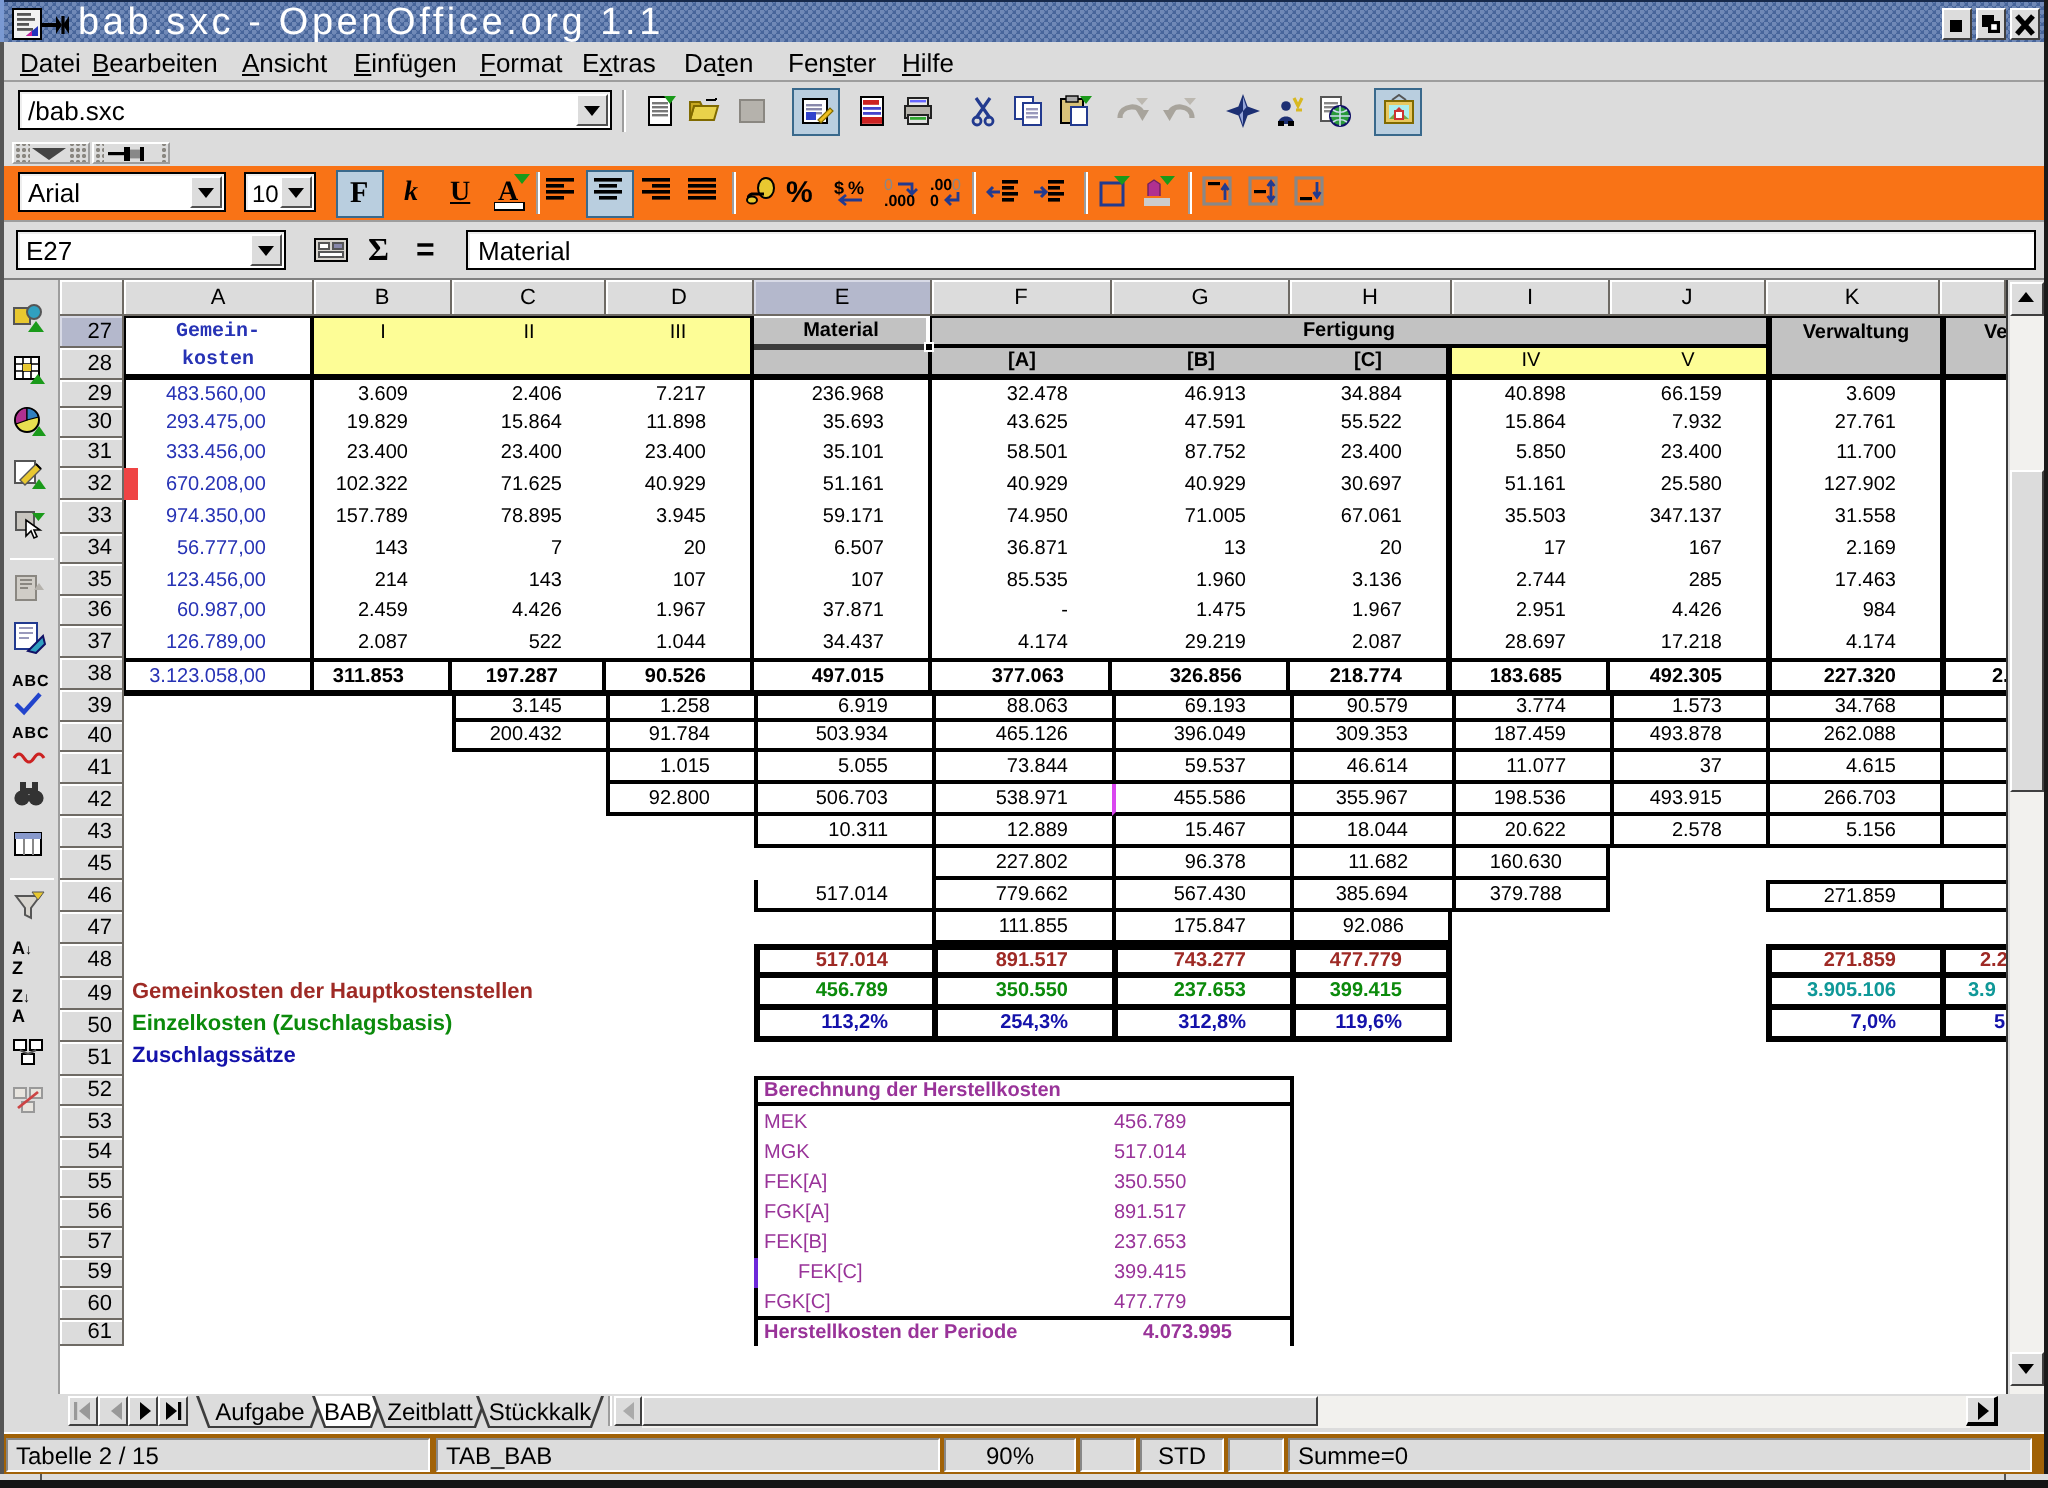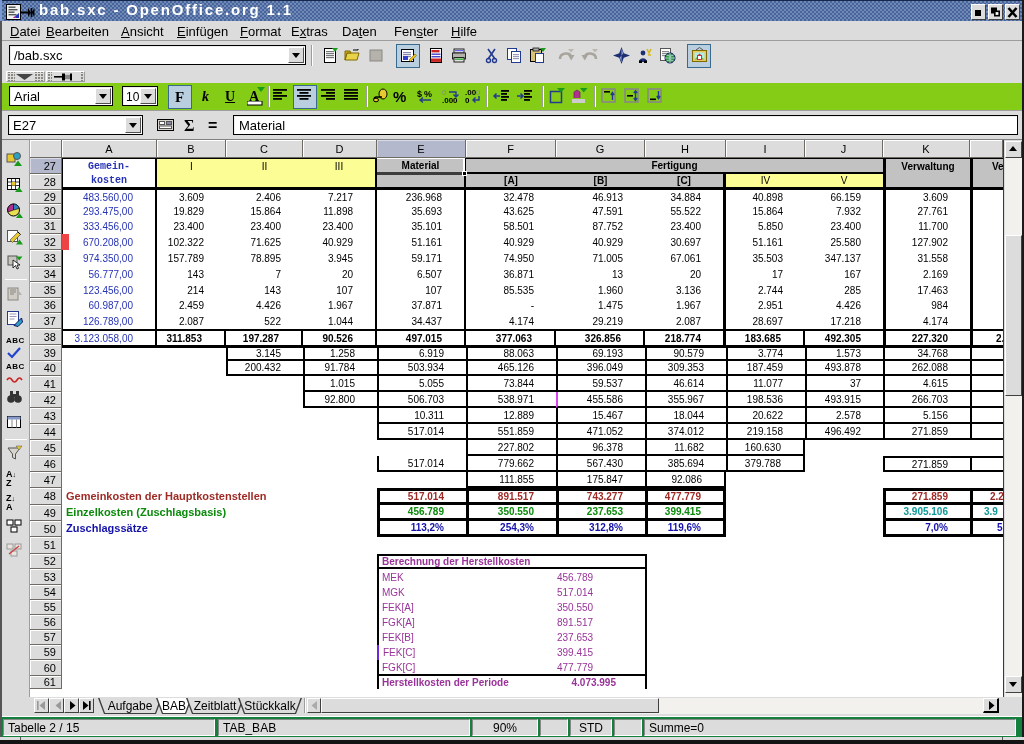--- a/index.html
+++ b/index.html
@@ -4,30 +4,30 @@
 html,body { width:1024px; height:744px; overflow:hidden; }
 body { font-family:"Liberation Sans",sans-serif; background:#dcdcdc; position:relative; }
 .abs { position:absolute; }
 
 
 #titlebar { left:0; top:0; width:1024px; height:21px;
   background-color:#47659a;
   background-image: radial-gradient(circle at 1px 1px, #7089b7 28%, rgba(0,0,0,0) 34%),
     radial-gradient(circle at 1px 1px, #7089b7 28%, rgba(0,0,0,0) 34%);
   background-size:4px 4px, 4px 4px; background-position:0 0, 2px 2px; border-top:1px solid #16284a; }
-#titlebar .ttext { position:absolute; left:39px; top:0px; color:#fff; font-size:15px; font-weight:bold; letter-spacing:1.8px; white-space:nowrap; }
+#titlebar .ttext { position:absolute; left:39px; top:0px; color:#fff; font-size:19px; font-weight:normal; letter-spacing:1.8px; white-space:nowrap; }
 .tbtn { position:absolute; top:3px; width:15px; height:16px; background:#dcdcdc;
   border:1px solid #fff; border-right-color:#404040; border-bottom-color:#404040; text-align:center; }
 
 #menubar { left:2px; top:21px; width:1020px; height:20px; background:#dcdcdc; font-size:13px; color:#000; border-bottom:1px solid #9d9d9d;}
 #menubar span { position:absolute; top:3px; }
 
 #funcbar { left:2px; top:42px; width:1020px; height:28px; background:#dcdcdc; }
 #handles { left:2px; top:70px; width:1020px; height:13px; background:#dcdcdc; }
-#objbar  { left:2px; top:83px; width:1020px; height:28px; background:#84cc16; border-bottom:1px solid #9d9d9d; }
+#objbar  { left:2px; top:83px; width:1020px; height:28px; background:#f97316; border-bottom:1px solid #9d9d9d; }
 #formbar { left:2px; top:112px; width:1020px; height:28px; background:#dcdcdc; border-bottom:1px solid #808080; }
 .combo { position:absolute; height:20px; background:#fff; border:1px solid #000; box-shadow:1px 1px 0 #eee inset; }
 .combo .cb { position:absolute; right:1px; top:1px; bottom:1px; width:16px; background:#dcdcdc;
   border:1px solid #fff; border-right-color:#505050; border-bottom-color:#505050; }
 .cb:after, .dar:after { content:""; position:absolute; left:50%; top:50%; margin:-2px 0 0 -4px;
   border:4px solid transparent; border-top:5px solid #000; }
 .ticon { position:absolute; width:17px; height:17px; }
 .sep { position:absolute; width:2px; background:#9d9d9d; border-right:1px solid #fff; }
 .pressed { position:absolute; width:24px; height:24px; background:#b9cedf; border:1px solid #39698c; }
 .txtic { position:absolute; font-weight:bold; color:#000; }
@@ -723,35 +723,20 @@
           <td class="n" style="border-bottom:2px solid #000;border-left:2px solid #000">10.311</td>
           <td class="n" style="border-bottom:2px solid #000;border-left:2px solid #000">12.889</td>
           <td class="n" style="border-bottom:2px solid #000;border-left:2px solid #000">15.467</td>
           <td class="n" style="border-bottom:2px solid #000;border-left:2px solid #000">18.044</td>
           <td class="n" style="border-bottom:2px solid #000;border-left:2px solid #000">20.622</td>
           <td class="n" style="border-bottom:2px solid #000;border-left:2px solid #000">2.578</td>
           <td class="n" style="border-bottom:2px solid #000;border-left:2px solid #000">5.156</td>
           <td class="" style="border-bottom:2px solid #000;border-left:2px solid #000"></td>
         </tr>
         <tr style="height:16px">
-          <td class="rh">44</td>
-          <td class="" style=""></td>
-          <td class="" style=""></td>
-          <td class="" style=""></td>
-          <td class="" style=""></td>
-          <td class="n" style="border-bottom:2px solid #000;border-left:2px solid #000">517.014</td>
-          <td class="n" style="border-bottom:2px solid #000;border-left:2px solid #000">551.859</td>
-          <td class="n" style="border-bottom:2px solid #000;border-left:2px solid #000">471.052</td>
-          <td class="n" style="border-bottom:2px solid #000;border-left:2px solid #000">374.012</td>
-          <td class="n" style="border-bottom:2px solid #000;border-left:2px solid #000">219.158</td>
-          <td class="n" style="border-bottom:2px solid #000;border-left:2px solid #000">496.492</td>
-          <td class="n" style="border-bottom:2px solid #000;border-left:2px solid #000">271.859</td>
-          <td class="" style="border-bottom:2px solid #000;border-left:2px solid #000"></td>
-        </tr>
-        <tr style="height:16px">
           <td class="rh">45</td>
           <td class="" style=""></td>
           <td class="" style=""></td>
           <td class="" style=""></td>
           <td class="" style=""></td>
           <td class="" style=""></td>
           <td class="n" style="border-bottom:2px solid #000;border-left:2px solid #000">227.802</td>
           <td class="n" style="border-bottom:2px solid #000;border-left:2px solid #000">96.378</td>
           <td class="n" style="border-bottom:2px solid #000;border-left:2px solid #000">11.682</td>
           <td class="n" style="border-bottom:2px solid #000;border-left:2px solid #000;border-right:2px solid #000">160.630</td>
@@ -931,21 +916,21 @@
           <td style=""></td>
           <td style=""></td>
           <td style=""></td>
         </tr>
         <tr style="height:15px">
           <td class="rh">59</td>
           <td></td>
           <td></td>
           <td></td>
           <td></td>
-          <td class="mg" colspan="2" style="border-left:2px solid #6d28d9;padding-left:4px">FEK[C]</td>
+          <td class="mg" colspan="2" style="border-left:2px solid #6d28d9;padding-left:20px">FEK[C]</td>
           <td class="mg" style=";padding-left:1px">399.415</td>
           <td style="border-left:2px solid #000"></td>
           <td style=""></td>
           <td style=""></td>
           <td style=""></td>
           <td style=""></td>
         </tr>
         <tr style="height:16px">
           <td class="rh">60</td>
           <td></td>
@@ -1032,21 +1017,21 @@
     </svg>
   <div class="abs" style="left:319px;top:0;width:664px;height:16px;background:#f2f1ee">
     <div class="sbtn" style="left:0;top:0;width:338px;height:15px"></div>
   </div>
   <div class="sbtn" style="left:981px;top:0;width:16px;height:15px;border-right:2px solid #000;border-bottom:2px solid #000"></div>
   <svg class="abs" style="left:986px;top:3px" width="8" height="9">
       <path d="M1 0 L1 9 L6.5 4.5 Z" fill="#000"></path>
     </svg>
 </div>
 
-<div class="abs" style="left:2px;top:716px;width:1020px;height:21px;background:#15803d;border-top:1px solid #fff">
+<div class="abs" style="left:2px;top:716px;width:1020px;height:21px;background:#a16207;border-top:1px solid #fff">
   <div class="sfield" style="left:1px;width:212px">Tabelle 2 / 15</div>
   <div class="sfield" style="left:216px;width:252px">TAB_BAB</div>
   <div class="sfield" style="left:470px;width:66px;text-align:center">90%</div>
   <div class="sfield" style="left:538px;width:28px"></div>
   <div class="sfield" style="left:568px;width:42px;text-align:center">STD</div>
   <div class="sfield" style="left:612px;width:28px"></div>
   <div class="sfield" style="left:642px;width:372px;">Summe=0</div>
 </div>
 
 <div class="abs" style="left:0;top:0;width:2px;height:744px;background:#7a99d2"></div>

